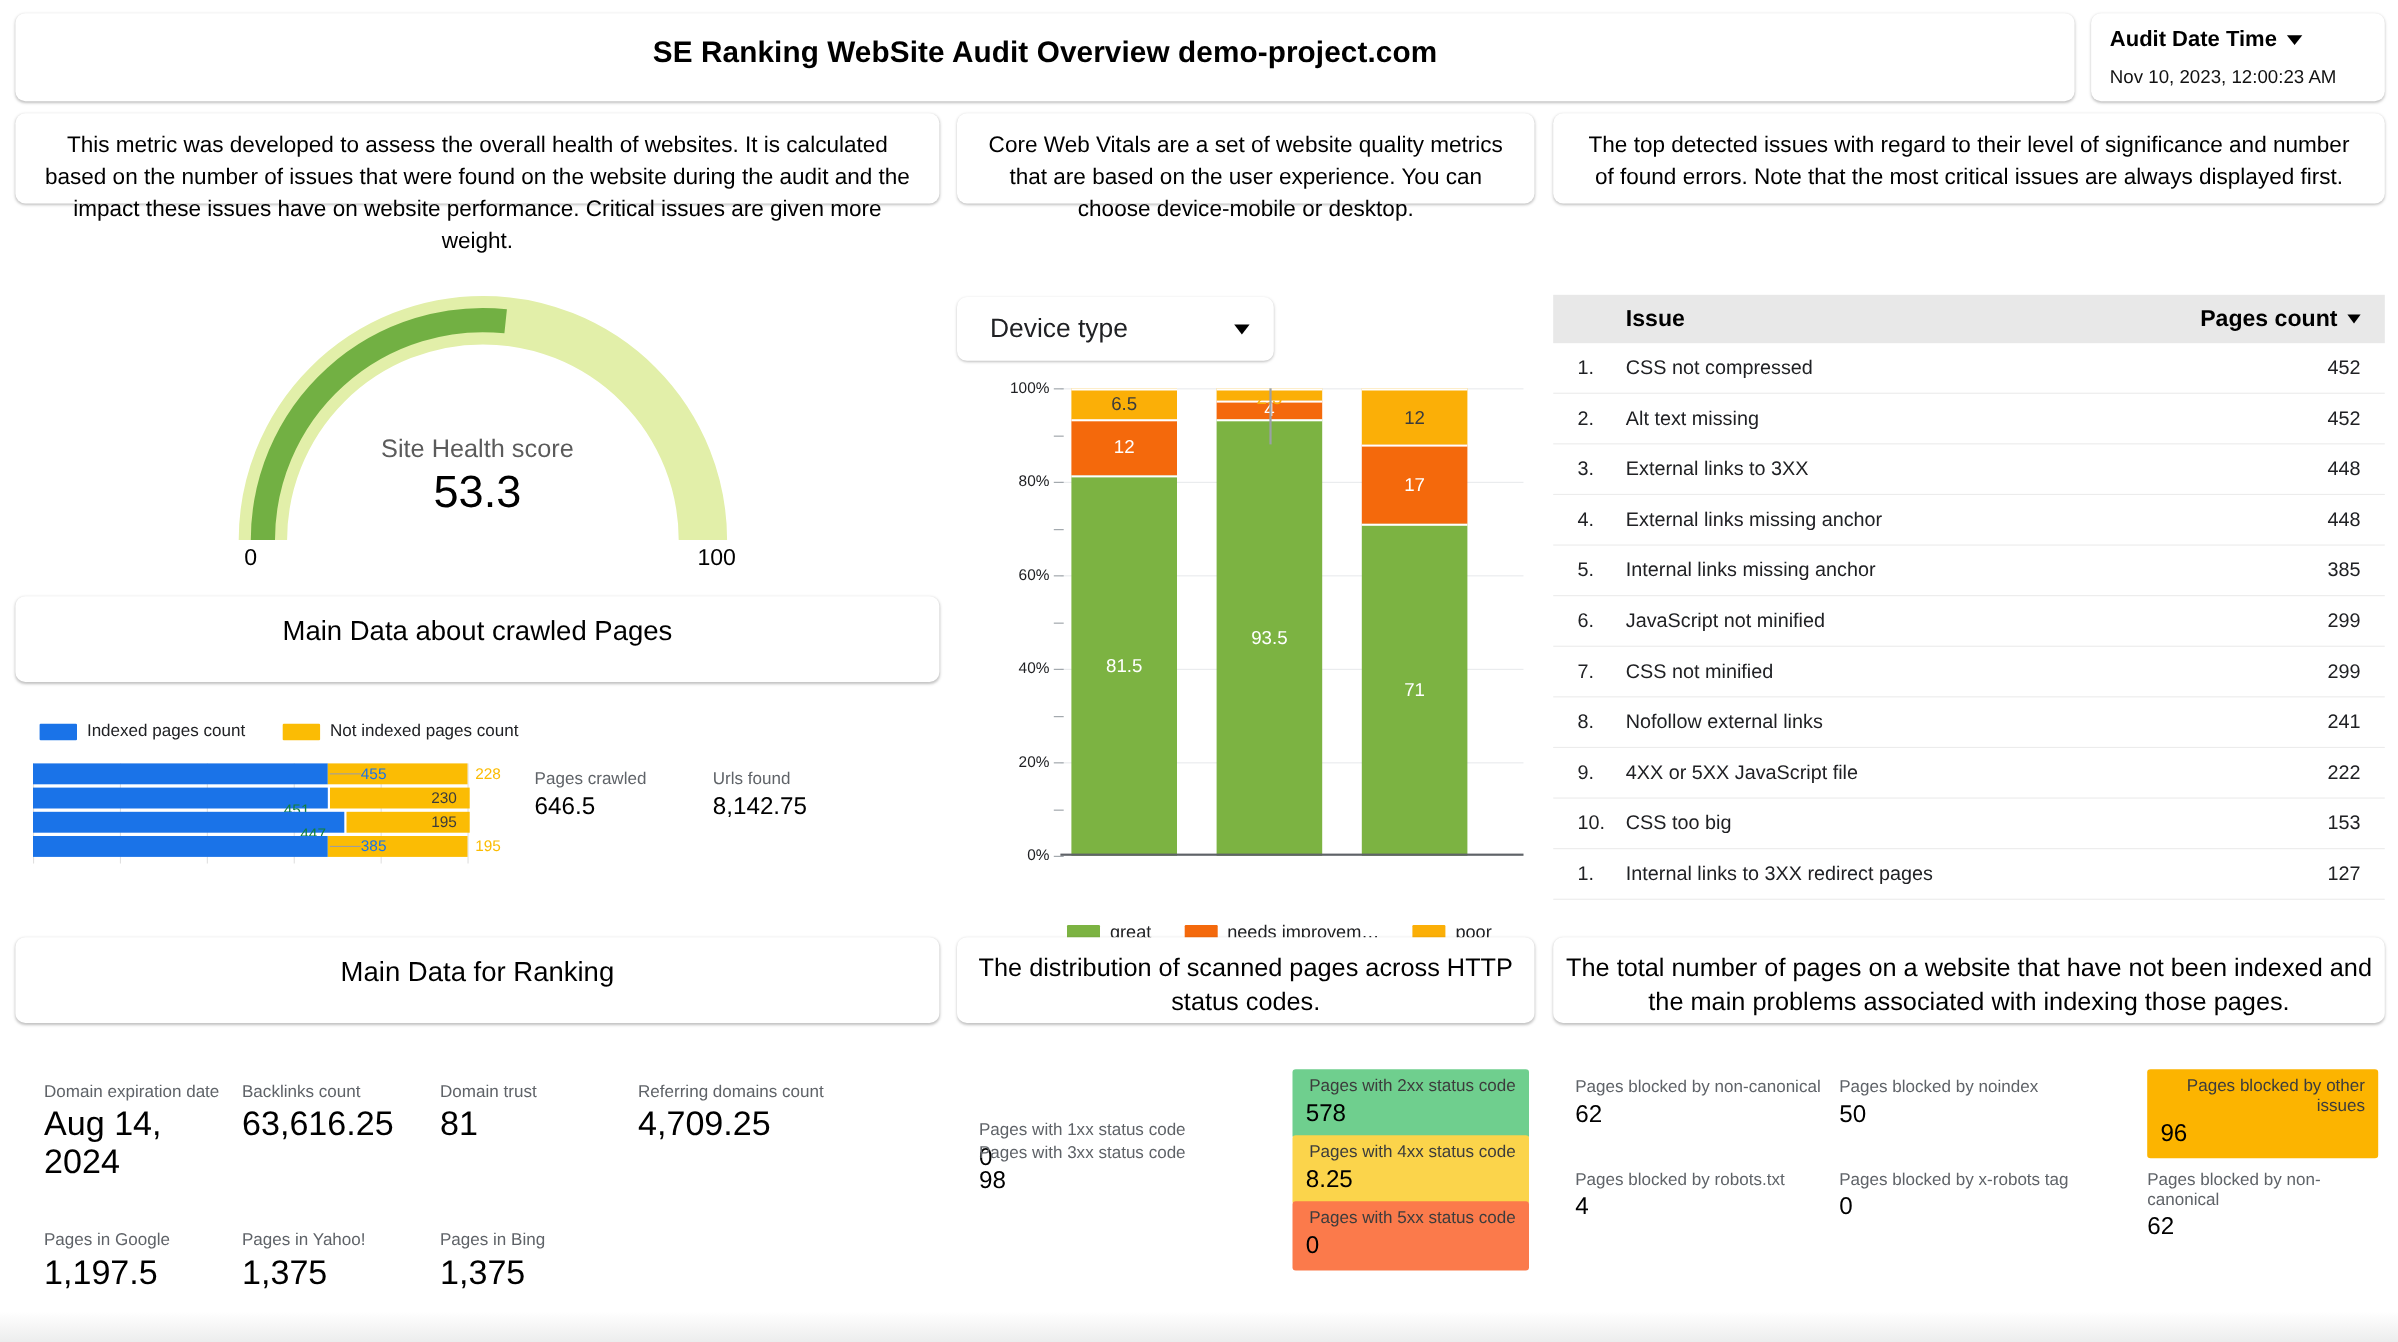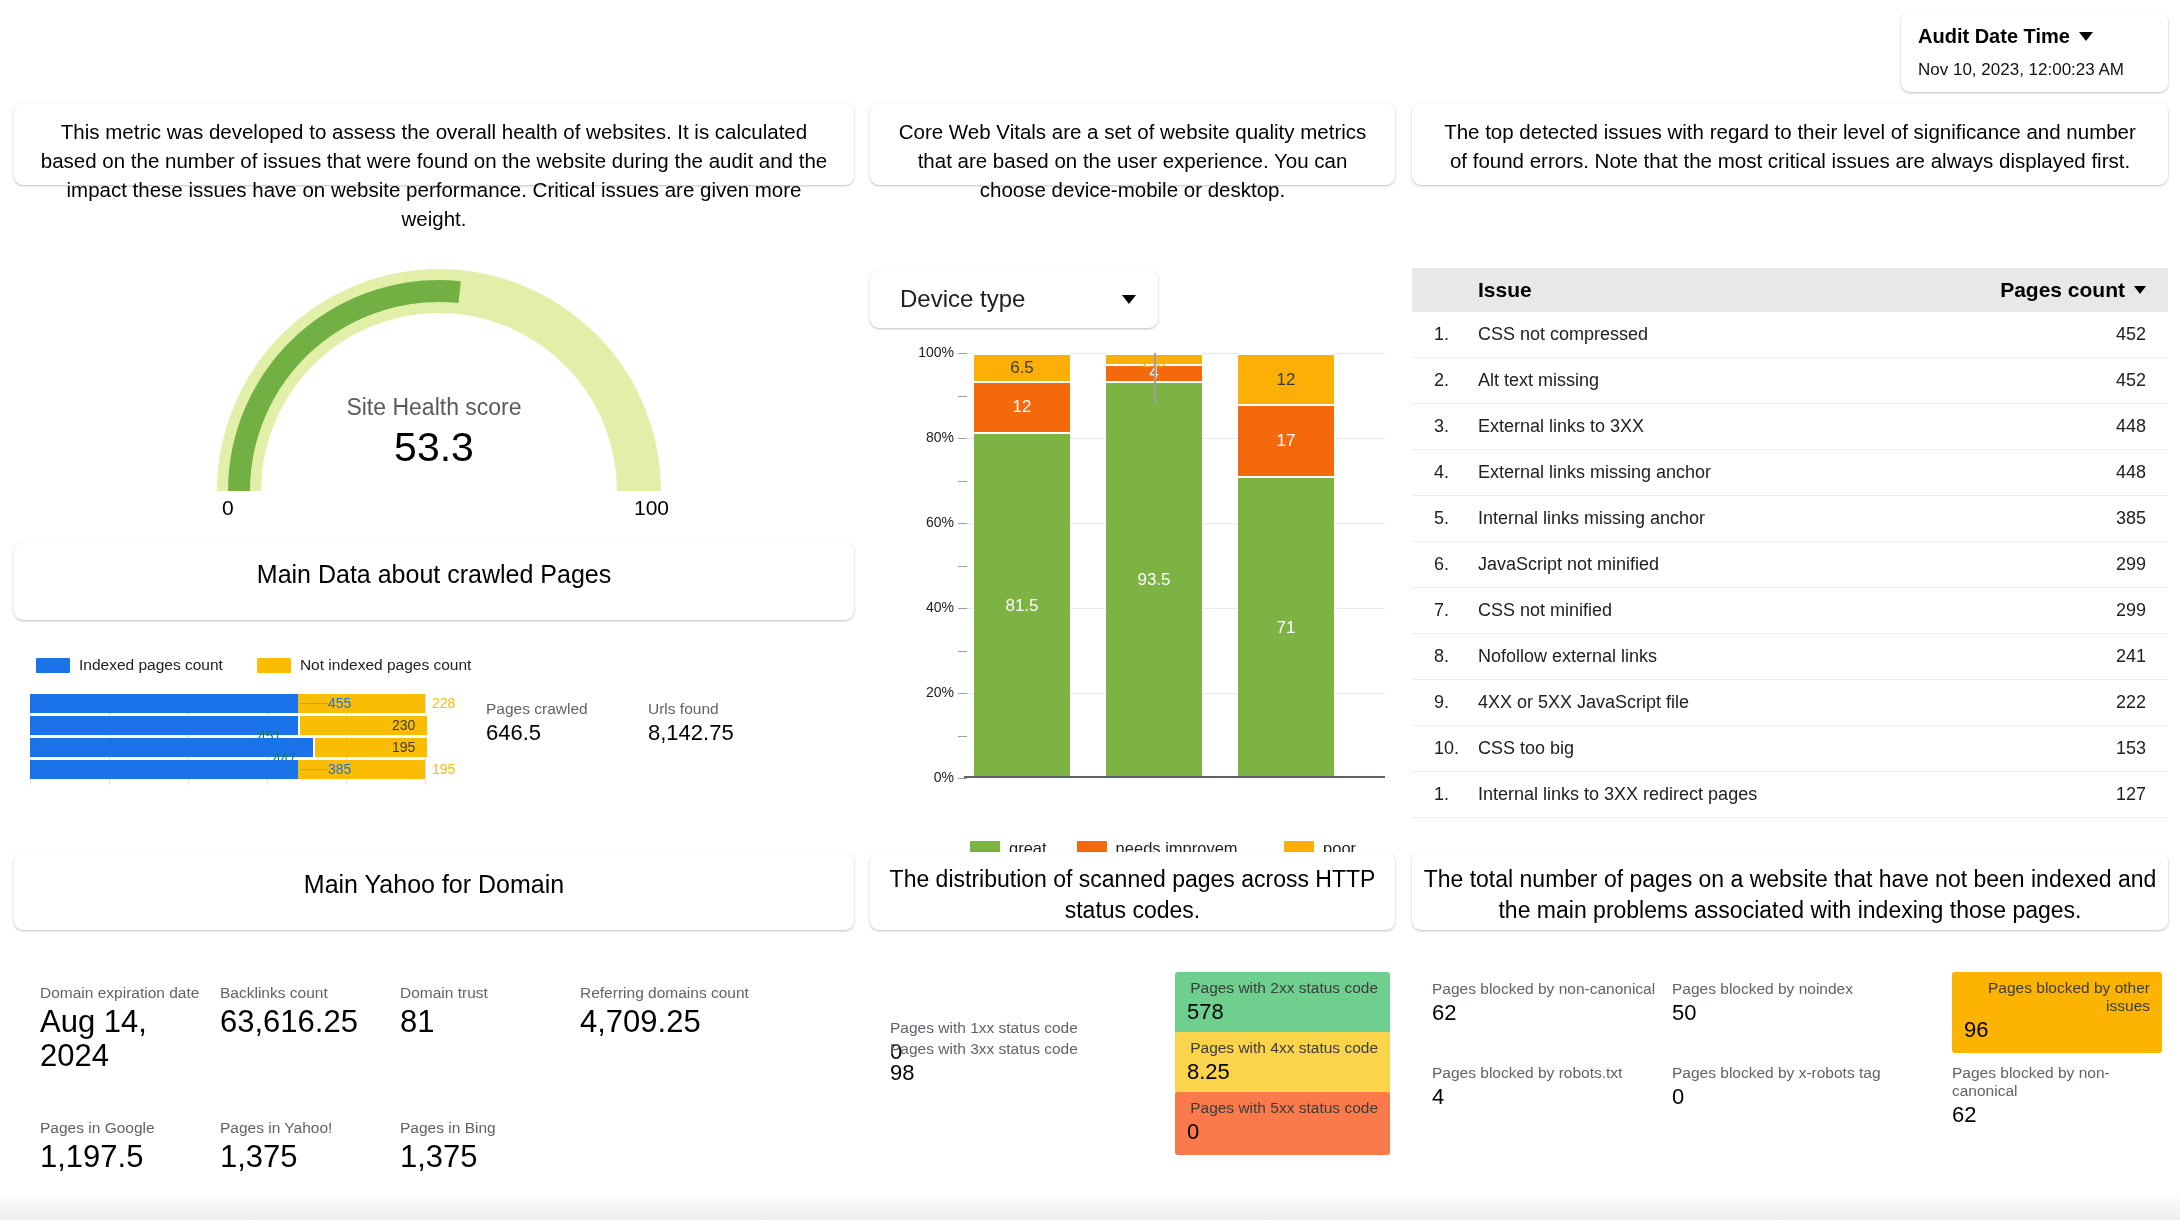--- a/index.html
+++ b/index.html
@@ -124,20 +124,23 @@
 
   
   #idx-grid { position:absolute; left: 1432px; top: 980px; width: 730px; }
   .icell { position:absolute; }
 </style>
 </head>
 <body>
 
 <div class="page">
 
+  <div class="card" id="title-card">
+    <div class="t">SE Ranking WebSite Audit Overview demo-project.com</div>
+  </div>
 
   <div class="card" id="date-card">
     <div class="date-label">
       <span>Audit Date Time</span>
       <span class="caret"></span>
     </div>
     <div class="date-value">Nov 10, 2023, 12:00:23 AM</div>
   </div>
 
   <div class="card" id="desc-health">
@@ -364,21 +367,21 @@
         </div>
         <div class="tr">
           <div class="c1">1.</div>
           <div class="c2">Internal links to 3XX redirect pages</div>
           <div class="c3">127</div>
         </div>
       </div>
   </div>
 
   <div class="card" id="desc-domain">
-    <div class="sect-title">Main Yahoo for Domain</div>
+    <div class="sect-title">Main Data for Ranking</div>
   </div>
   <div id="dom-grid">
       <div class="dm-row" style="margin-top: 0px;">
         <div class="dm">
           <div class="kpi-lbl">Domain expiration date</div>
           <div class="kpi-val">Aug 14, 2024</div>
         </div>
         <div class="dm">
           <div class="kpi-lbl">Backlinks count</div>
           <div class="kpi-val">63,616.25</div>

